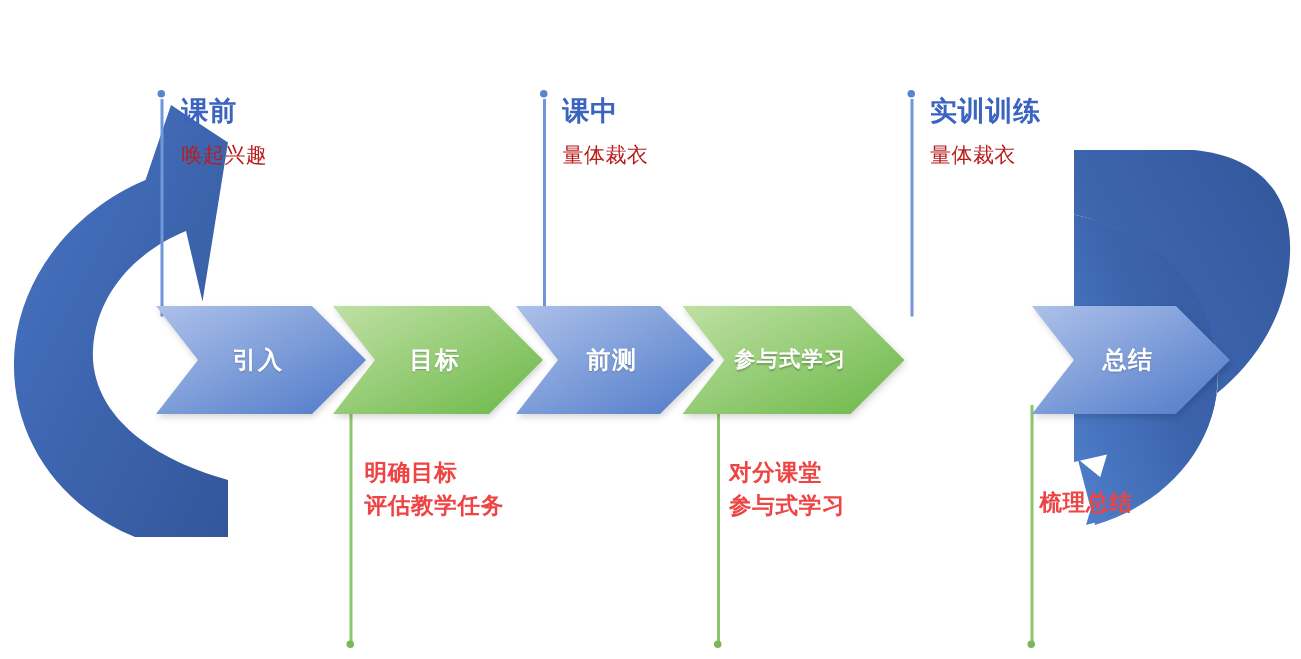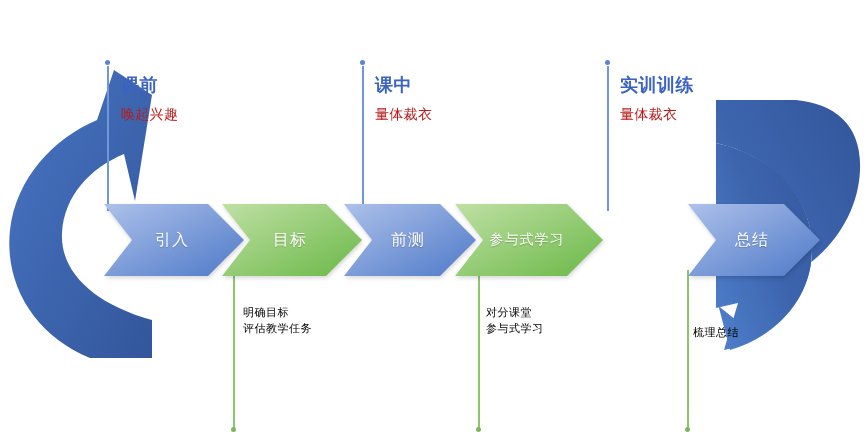--- a/index.html
+++ b/index.html
@@ -24,41 +24,41 @@
   .dot.blue{background:#5b84cf;}
   .dot.green{background:#7cb75c;}
 
   
   .chev{position:absolute;top:204px;height:72px;}
   .chev svg{display:block;width:100%;height:100%;
     filter:drop-shadow(1.5px 2.5px 2px rgba(0,0,0,.16));}
   .chev .lbl{
     position:absolute;top:0;left:0;right:0;bottom:0;
     display:flex;align-items:center;justify-content:center;
-    color:#ffffff;font-weight:normal;font-size:16px;
+    color:#ffffff;font-weight:bold;font-size:16px;
     letter-spacing:1px;
     text-shadow:0 1px 1px rgba(0,0,0,.22);
     padding-right:14px;padding-left:10px;
     box-sizing:border-box;
     pointer-events:none;
     white-space:nowrap;
   }
 
   
   .callout{position:absolute;}
   .callout .title{
     font-size:18px;font-weight:bold;line-height:1.25;
-    margin-bottom:7px;letter-spacing:.5px;margin-top:11px;
+    margin-bottom:7px;letter-spacing:.5px;
   }
   .callout .sub{
     font-size:14px;line-height:1.5;color:#b91c1c;letter-spacing:.3px;
   }
   .callout.blue .title{color:#3b63c0;}
   .callout.green .line{
-    font-size:11px;font-weight:normal;color:#000000;
+    font-size:15px;font-weight:bold;color:#ef4444;
     line-height:1.45;letter-spacing:.5px;
   }
 </style>
 </head>
 <body>
 
 <div id="stage">
 
   <div class="curve" id="curve-left">
     <svg viewBox="0 0 150 340" xmlns="http://www.w3.org/2000/svg" aria-hidden="true">

